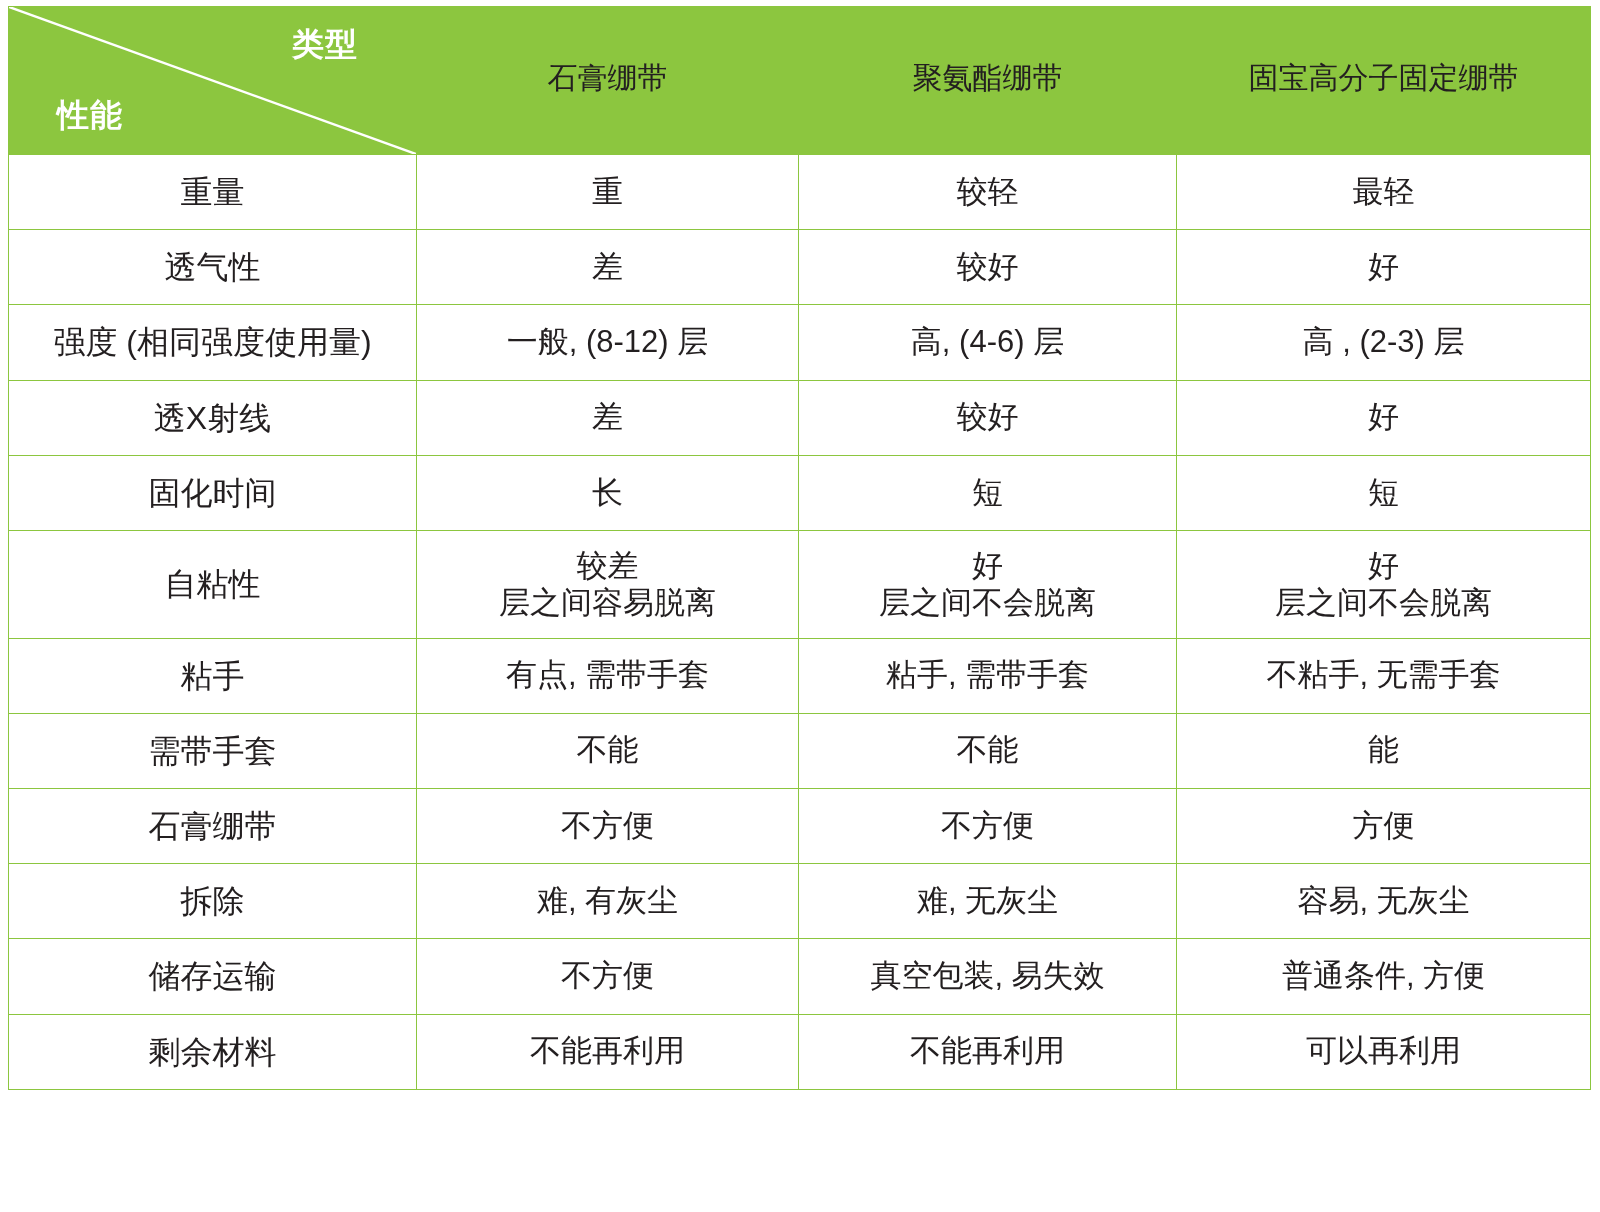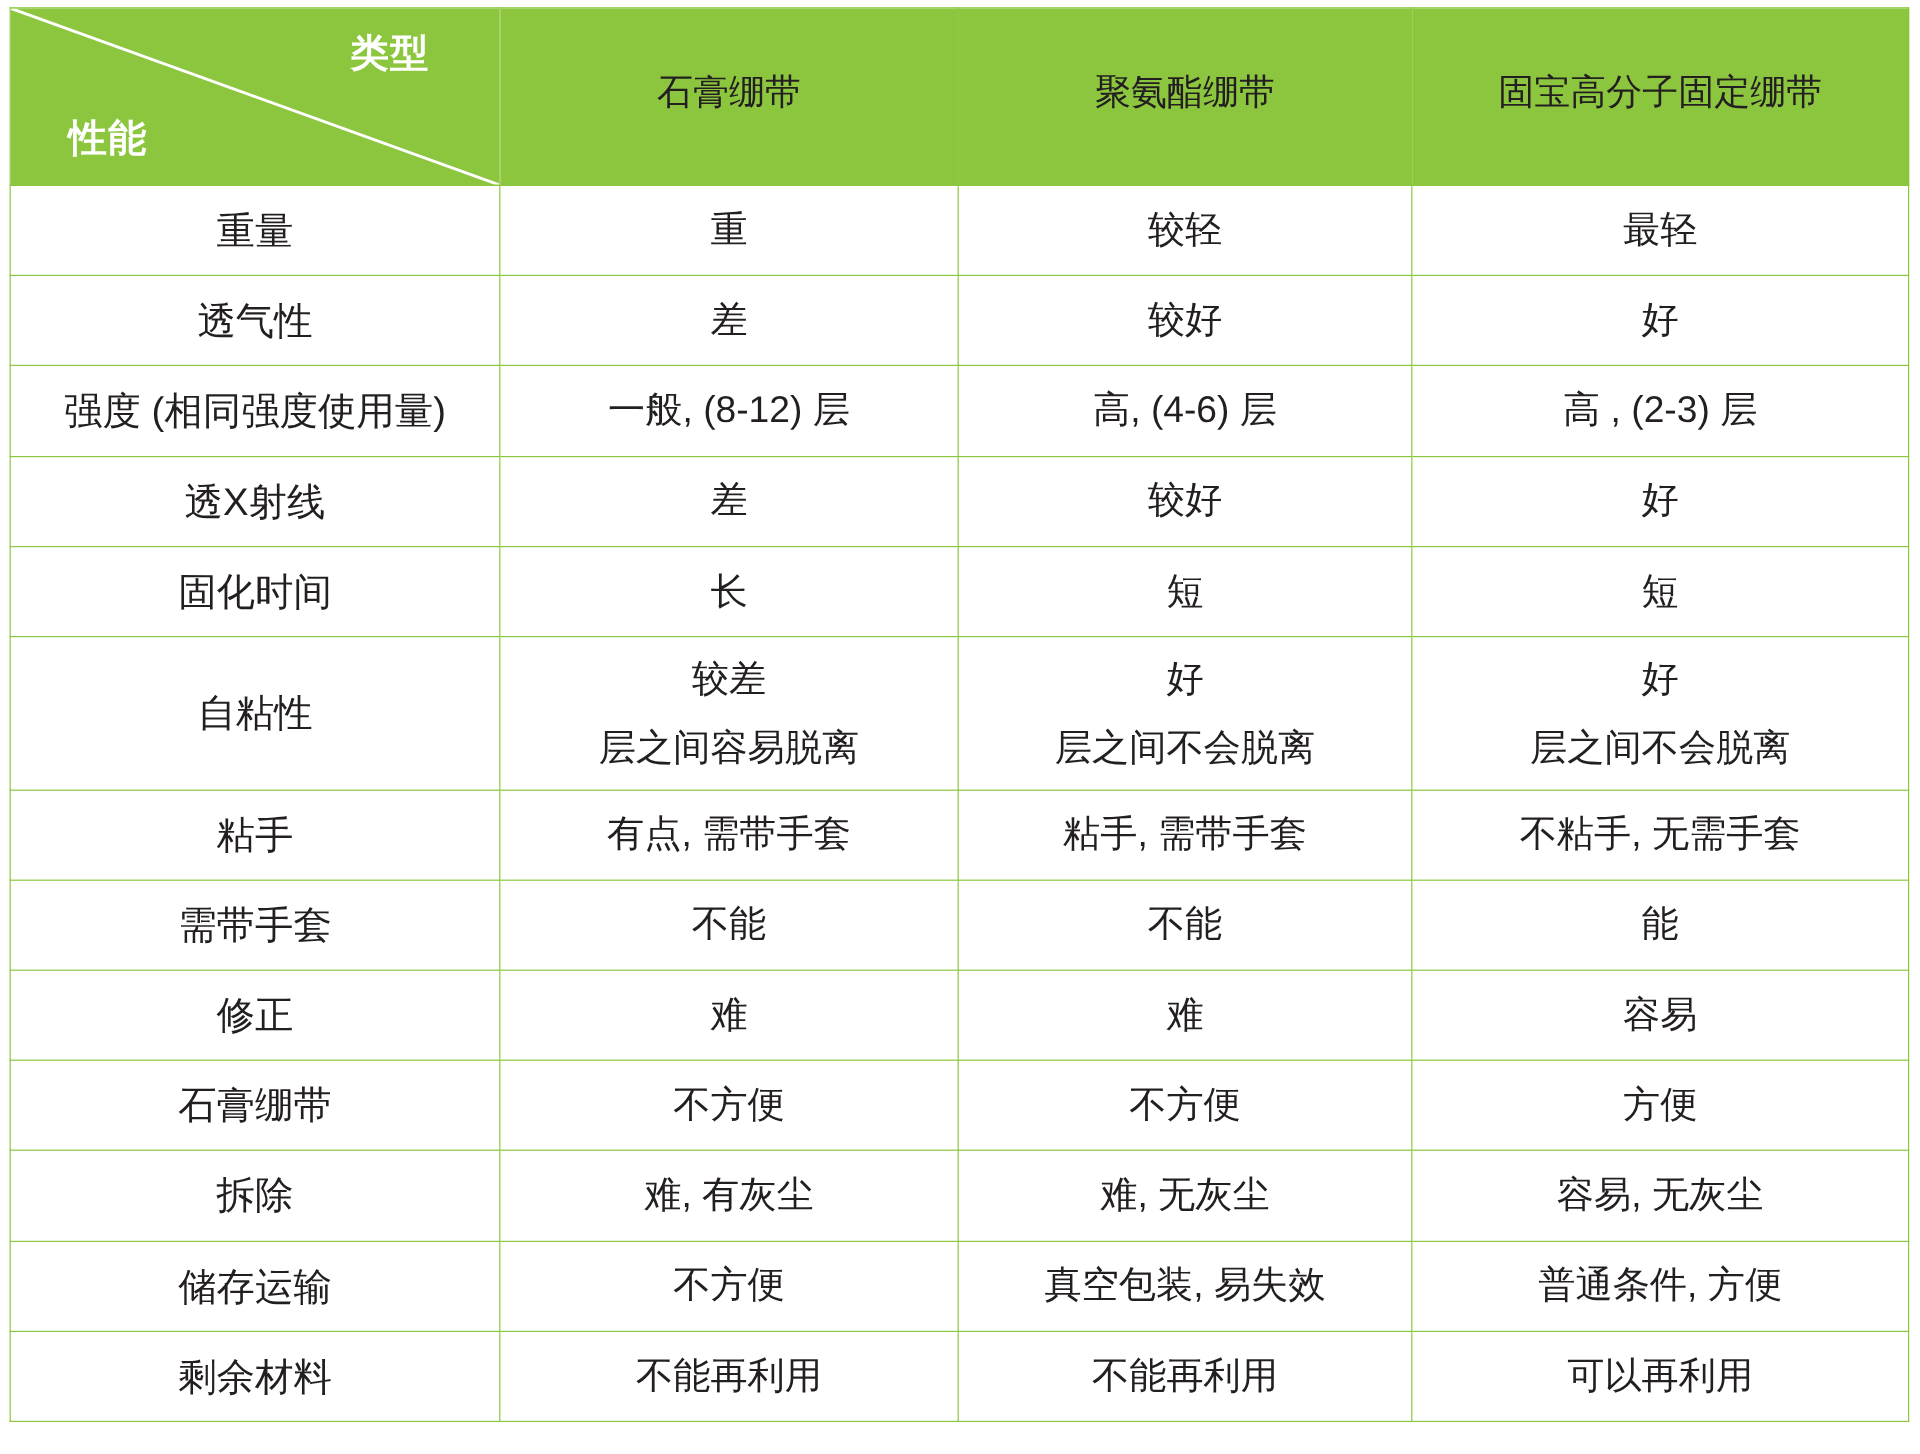--- a/index.html
+++ b/index.html
@@ -92,21 +92,21 @@
     font-size: 32px;
   }
   tbody td.val {
     font-size: 31px;
   }
   .two-line {
     display: block;
     line-height: 1.2;
   }
   .two-line .l1 { display: block; }
-  .two-line .l2 { display: block; margin-top: 20px; }
+  .two-line .l2 { display: block; }
 </style>
 </head>
 <body>
 
 <div class="sheet">
   <table class="comparison">
     <colgroup>
       <col class="c0">
         <col class="c1">
         <col class="c2">
@@ -193,26 +193,20 @@
         <td class="val">不粘手, 无需手套</td>
       </tr>
 
       <tr>
         <td class="rowlabel">需带手套</td>
         <td class="val">不能</td>
         <td class="val">不能</td>
         <td class="val">能</td>
       </tr>
 
-      <tr>
-        <td class="rowlabel">修正</td>
-        <td class="val">难</td>
-        <td class="val">难</td>
-        <td class="val">容易</td>
-      </tr>
 
       <tr>
         <td class="rowlabel">石膏绷带</td>
         <td class="val">不方便</td>
         <td class="val">不方便</td>
         <td class="val">方便</td>
       </tr>
 
       <tr>
         <td class="rowlabel">拆除</td>

